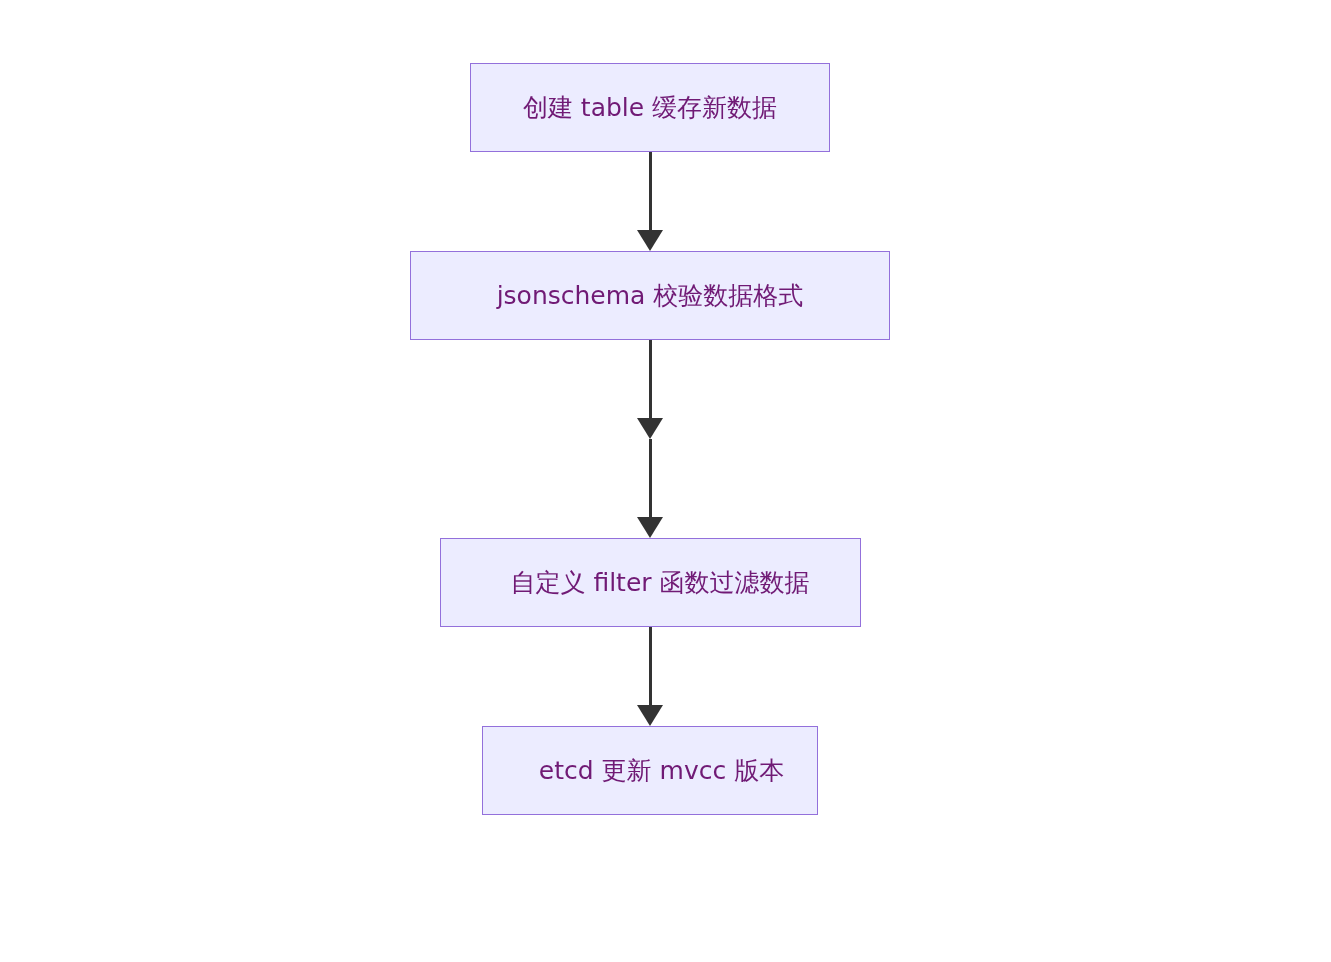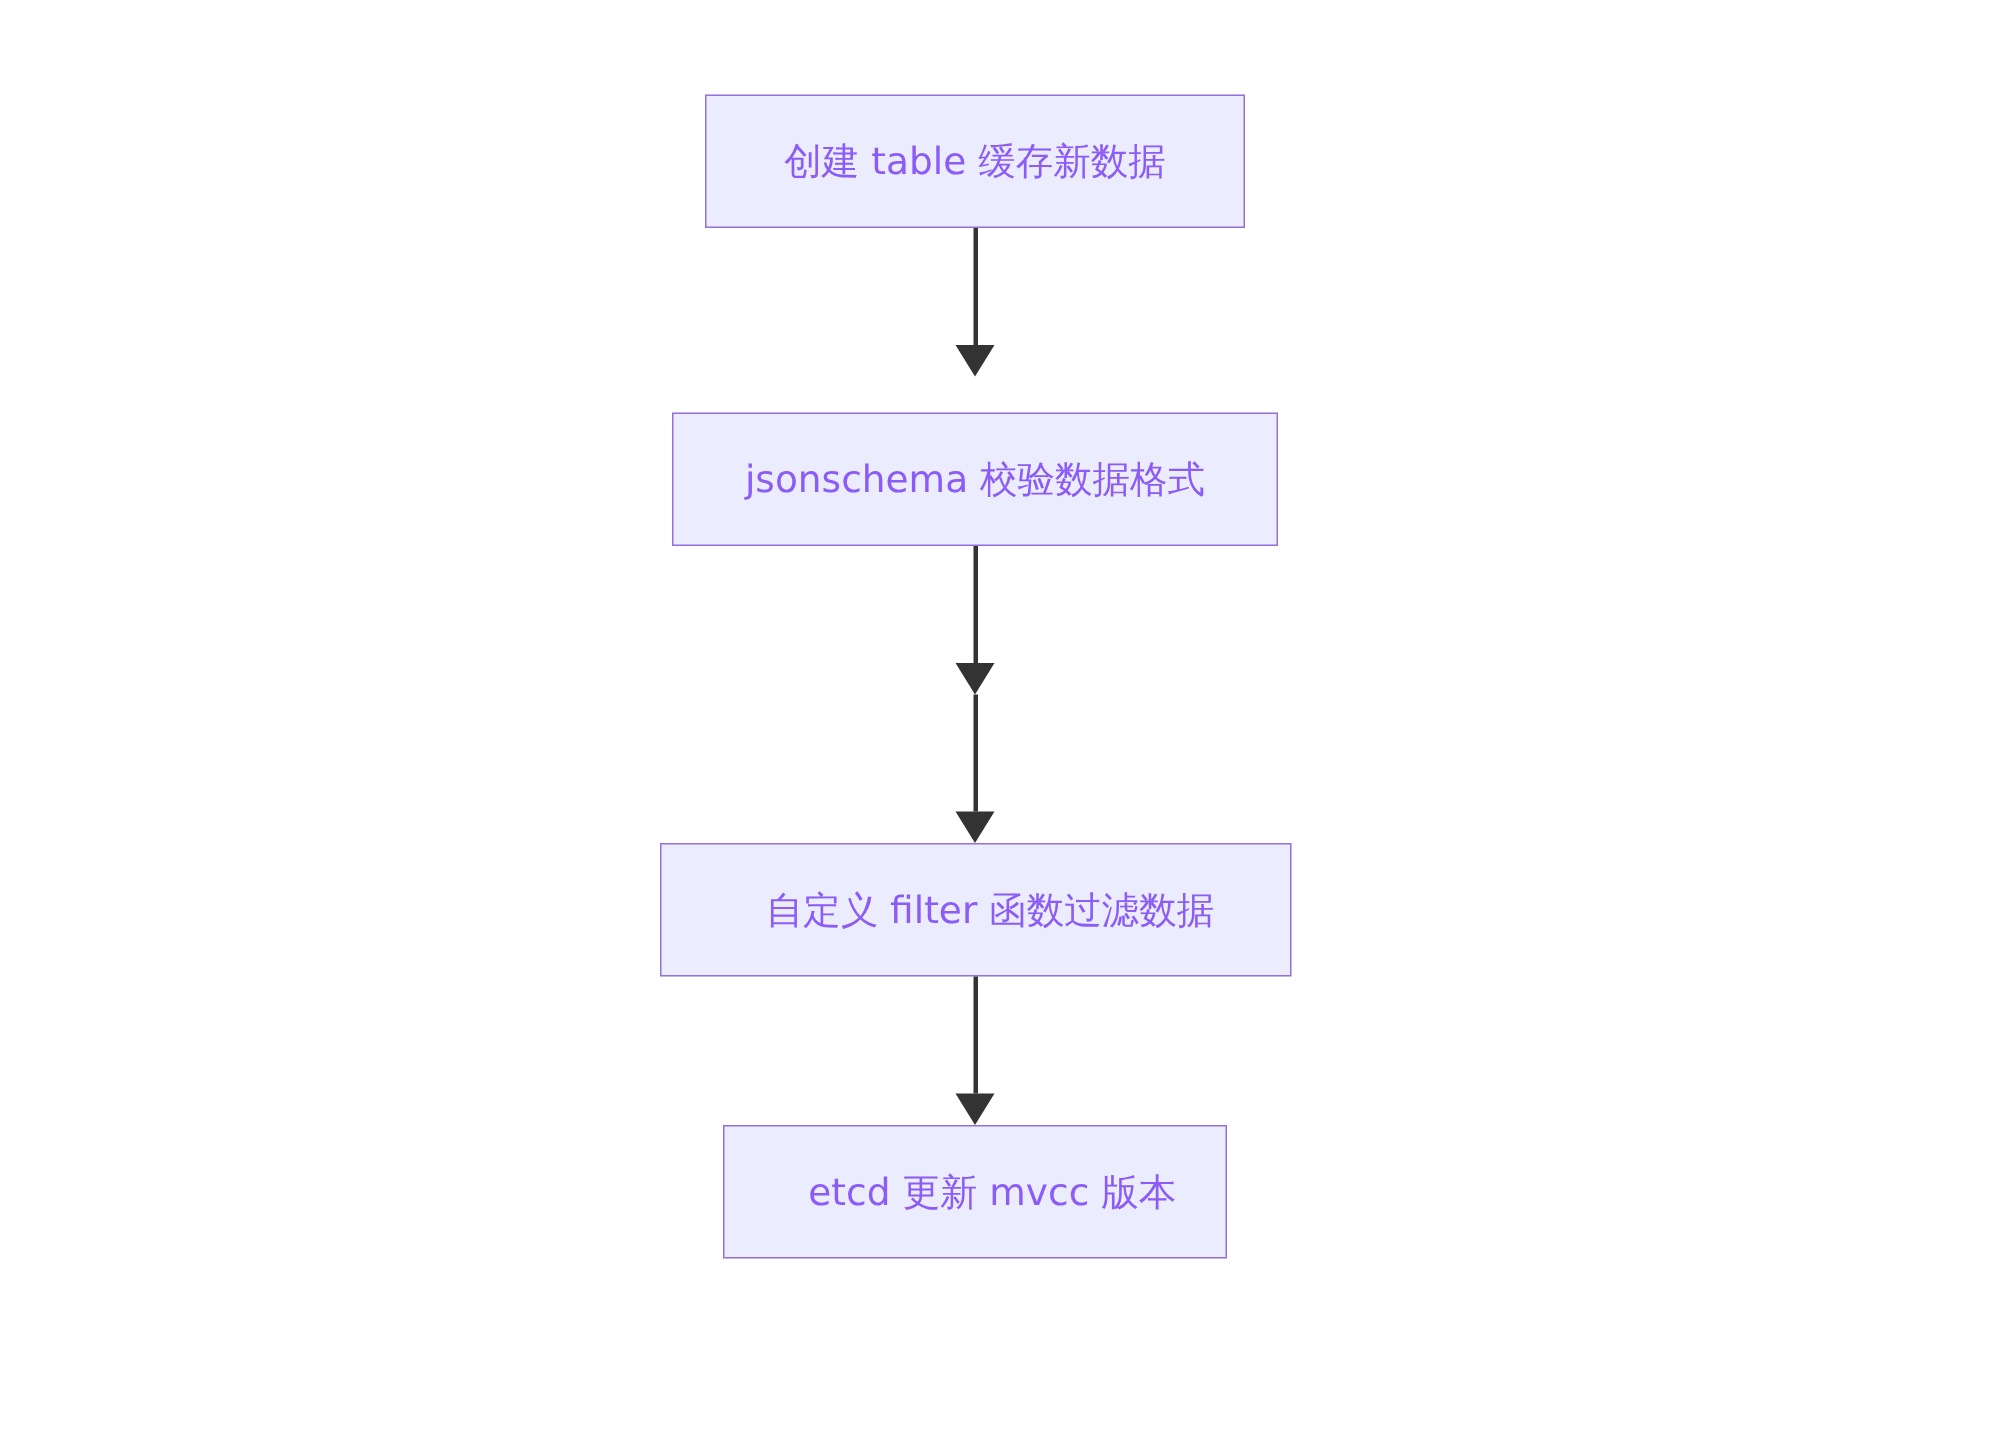--- a/index.html
+++ b/index.html
@@ -25,28 +25,28 @@
     align-items: center;
   }
   .flow-node {
     box-sizing: border-box;
     height: 89px;
     display: flex;
     align-items: center;
     justify-content: center;
     background: #ECECFF;
     border: 1.5px solid #9370DB;
-    color: #8b5cf6;
+    color: #701a75;
     font-size: 25px;
     line-height: 1.2;
     text-align: center;
     white-space: nowrap;
   }
   .node-1 { width: 360px; }
-  .node-2 { width: 404px; margin-top: 24px; }
+  .node-2 { width: 480px; }
   .node-3 { width: 496px; }
   .node-4 { width: 421px; padding-left: 20px; }
   .node-5 { width: 336px; padding-left: 23px; }
   .flow-arrow {
     height: 99px;
     display: flex;
     flex-direction: column;
     align-items: center;
   }
   .arrow-shaft {

